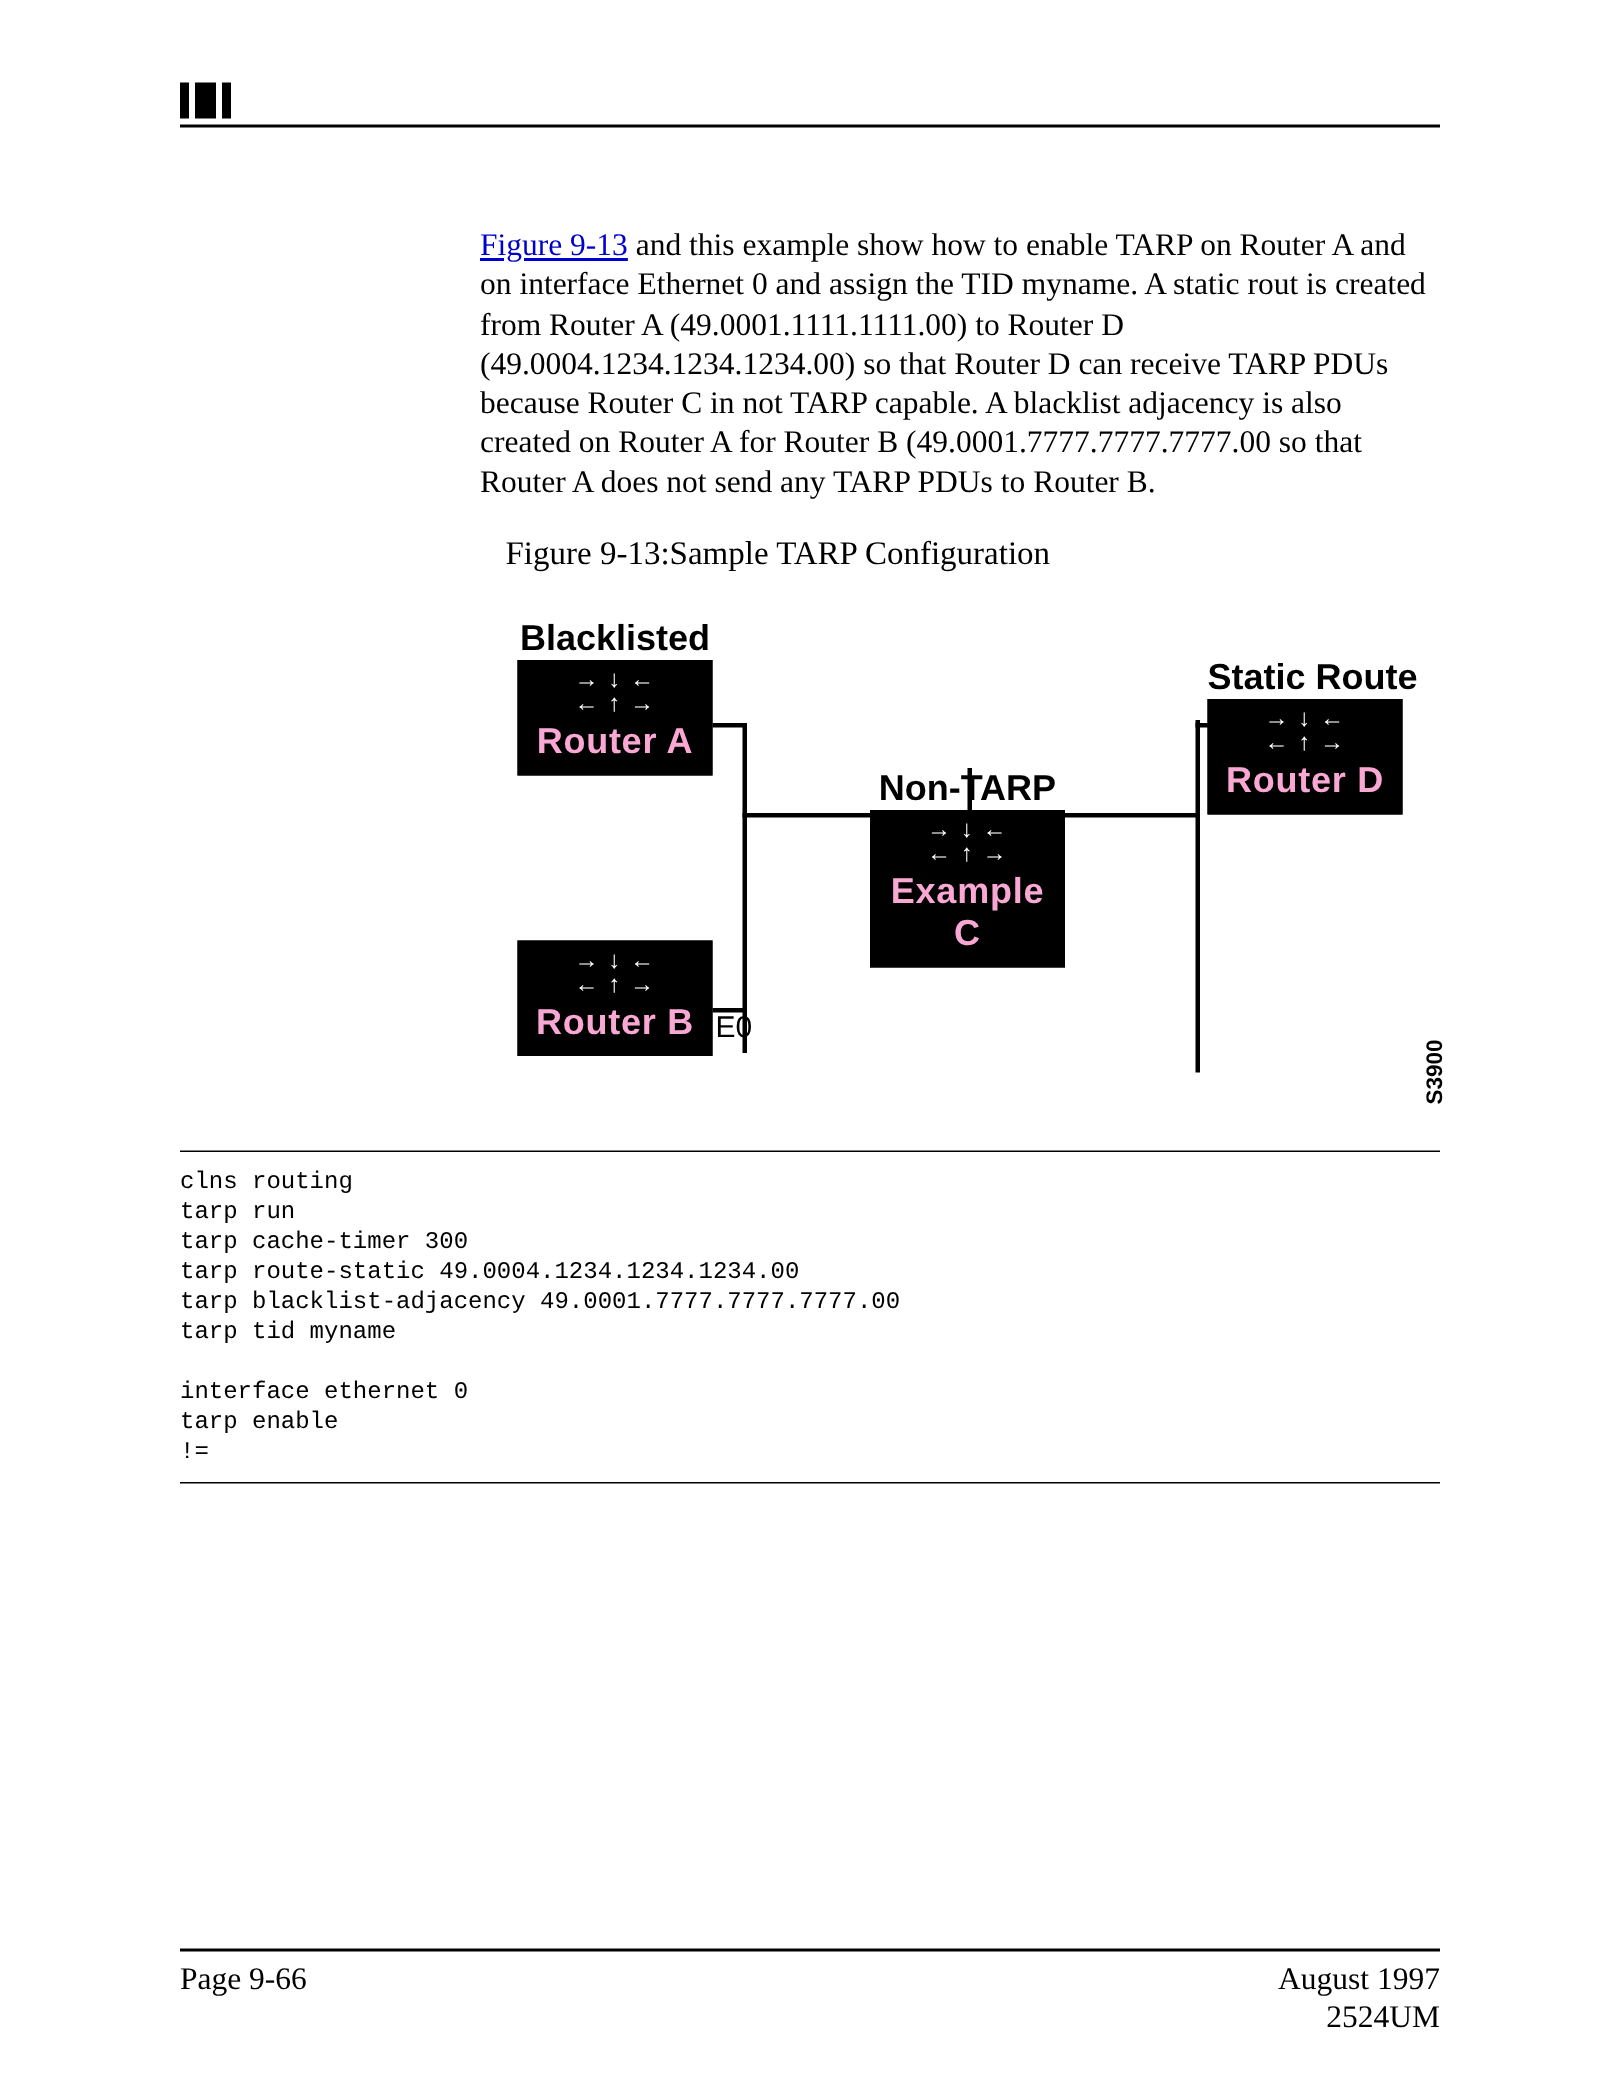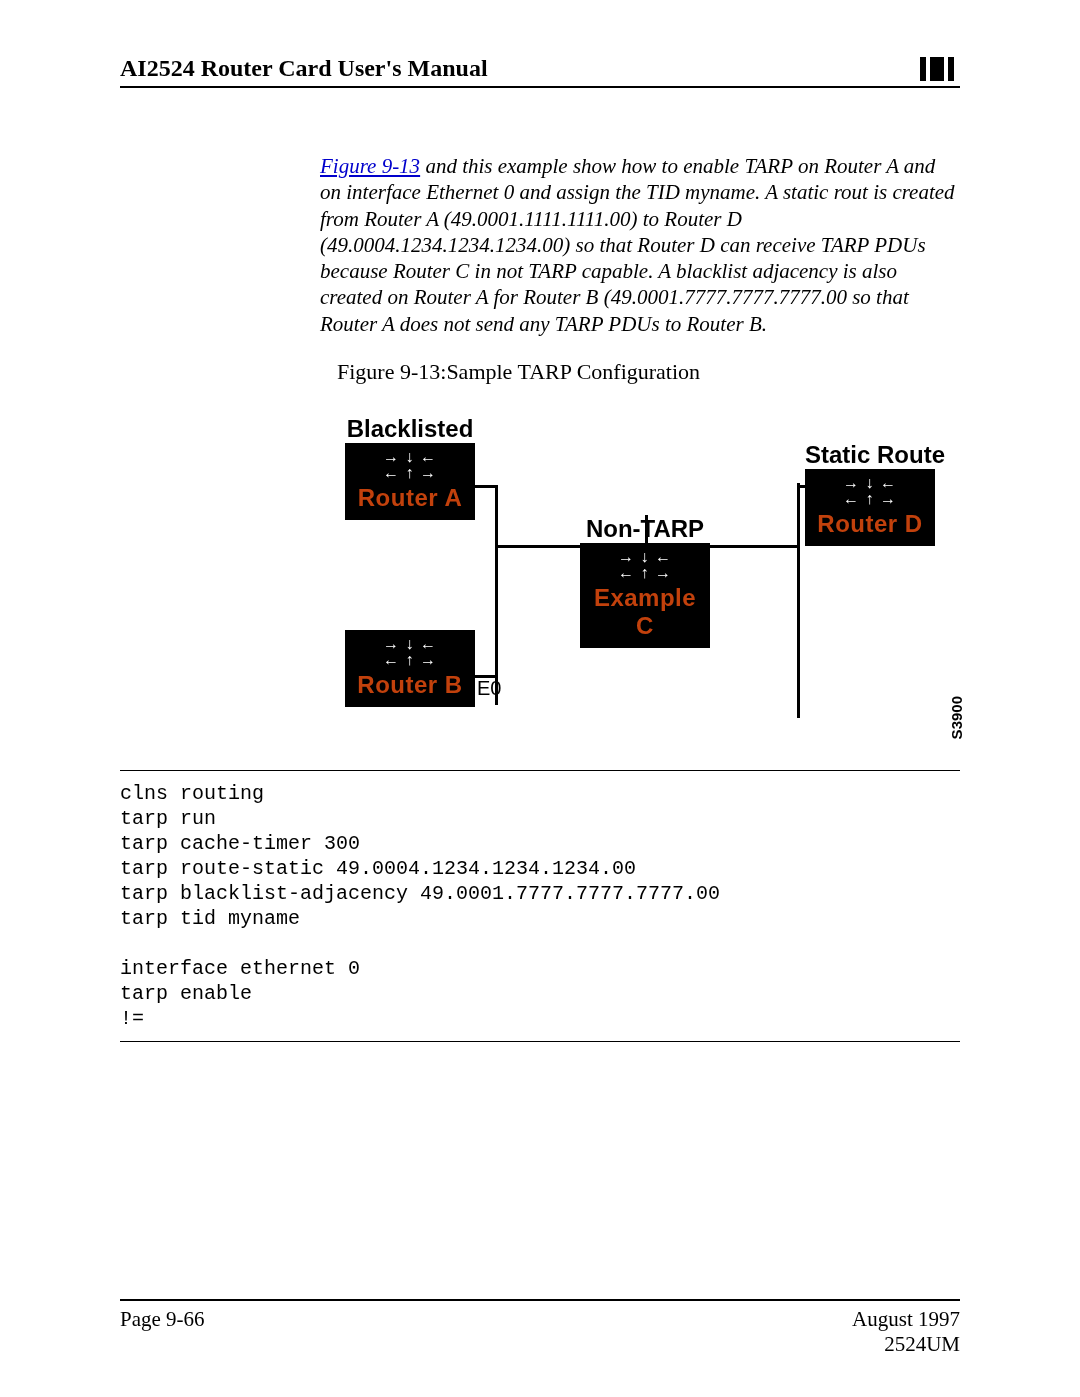--- a/index.html
+++ b/index.html
@@ -42,21 +42,20 @@
   }
   .section-title {
     font-style: italic;
     font-weight: bold;
     font-size: 24px;
     margin-bottom: 18px;
   }
   .body-text {
     font-size: 21px;
     line-height: 1.25;
-    font-style: italic;
   }
   .body-text a {
     color: #0000cc;
     text-decoration: underline;
   }
   .figure-caption {
     font-weight: normal;
     font-size: 22px;
     margin-top: 22px;
     margin-bottom: 30px;
@@ -90,21 +89,21 @@
     padding: 4px 0 6px 0;
   }
   .router-arrows {
     color: #fff;
     font-size: 16px;
     line-height: 1;
     padding-bottom: 3px;
     letter-spacing: 1px;
   }
   .router-name {
-    color: #c2410c;
+    color: #f9a8d4;
     font-weight: 600;
     font-size: 24px;
     letter-spacing: 0.5px;
   }
   .line {
     position: absolute;
     background: #000;
   }
   .e0-label {
     position: absolute;
@@ -122,21 +121,21 @@
     writing-mode: vertical-rl;
     transform: rotate(180deg);
   }
   
   .code-block {
     border-top: 1.5px solid #000;
     border-bottom: 1.5px solid #000;
     margin-top: 20px;
     padding: 10px 0;
     font-family: "Courier New", Courier, monospace;
-    font-size: 20px;
+    font-size: 16px;
     white-space: pre;
     line-height: 1.25;
   }
   
   .footer {
     position: absolute;
     left: 120px;
     right: 120px;
     bottom: 40px;
     border-top: 2px solid #000;
@@ -146,21 +145,20 @@
     font-size: 21px;
   }
   .footer-right { text-align: right; }
 </style>
 </head>
 <body>
 
 <div class="page">
 
   <div class="header-row">
-    <div class="header-title">AI2524 Router Card User's Manual</div>
     <div class="logo">
       <div class="logo-bar1"></div>
       <div class="logo-bar2"></div>
       <div class="logo-bar3"></div>
     </div>
   </div>
 
   <div class="content">
 
     <div class="body-text">

